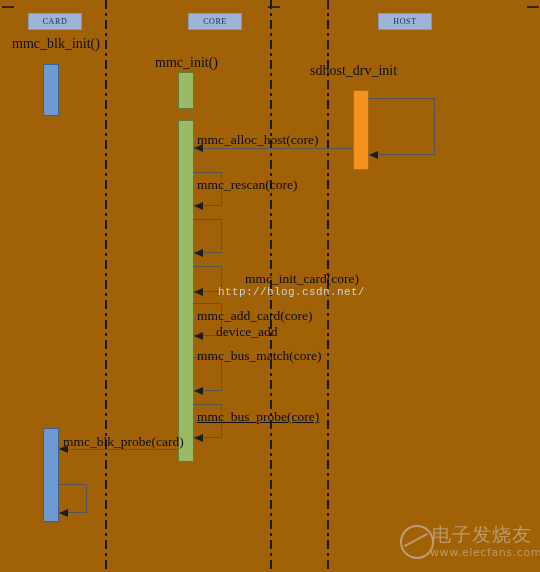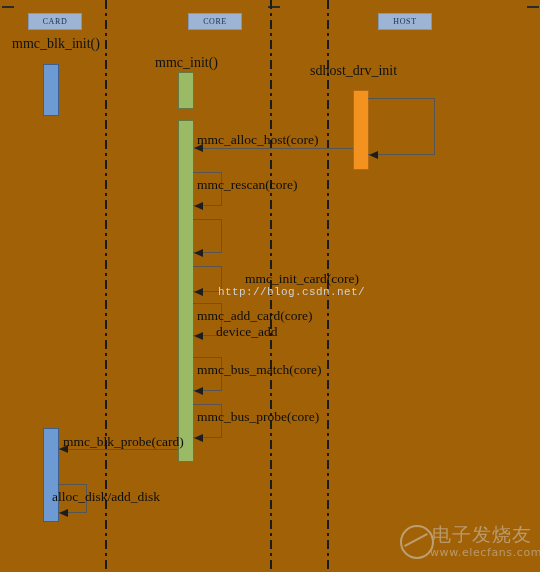--- a/index.html
+++ b/index.html
@@ -199,33 +199,32 @@
   <div class="arrow-left" style="left:194px; top:288px;"></div>
   <div class="msg-label" style="left:197px; top:271px;margin-left:48px;">mmc_init_card(core)</div>
 
   <div class="selfcall" style="left:193px; top:303px; width:29px; height:33px;"></div>
   <div class="arrow-left" style="left:194px; top:332px;"></div>
   <div class="msg-label" style="left:197px; top:308px;">mmc_add_card(core)</div>
   <div class="msg-label" style="left:216px; top:324px;">device_add</div>
 
   <div class="selfcall" style="left:193px; top:357px; width:29px; height:34px;"></div>
   <div class="arrow-left" style="left:194px; top:387px;"></div>
-  <div class="msg-label" style="left:197px; top:362px;">mmc_bus_match(core)</div>
+  <div class="msg-label" style="left:197px; top:348px;">mmc_bus_match(core)</div>
 
   <div class="selfcall" style="left:193px; top:404px; width:29px; height:34px;"></div>
   <div class="arrow-left" style="left:194px; top:434px;"></div>
-  <div class="msg-label" style="left:197px; top:409px;">mmc_bus_probe(core)</div>
+  <div class="msg-label" style="left:197px; top:409px;text-decoration:underline;">mmc_bus_probe(core)</div>
 
   <div class="msg-line" style="left:59px; top:449px; width:119px;"></div>
   <div class="arrow-left" style="left:59px; top:445px;"></div>
   <div class="msg-label" style="left:63px; top:434px;">mmc_blk_probe(card)</div>
 
   <div class="selfcall" style="left:58px; top:484px; width:29px; height:29px;"></div>
   <div class="arrow-left" style="left:59px; top:509px;"></div>
-  <div class="msg-label" style="left:52px; top:489px;">alloc_disk/add_disk</div>
 
   <div class="wm-csdn" style="left:178px; top:286px;margin-left:40px;">http://blog.csdn.net/</div>
 
   <div class="wm-brand" style="left:400px; top:522px;">
     <div class="wm-circle"></div>
     <div class="wm-slash"></div>
     <div class="wm-cn">电子发烧友</div>
     <div class="wm-url">www.elecfans.com</div>
   </div>
 

